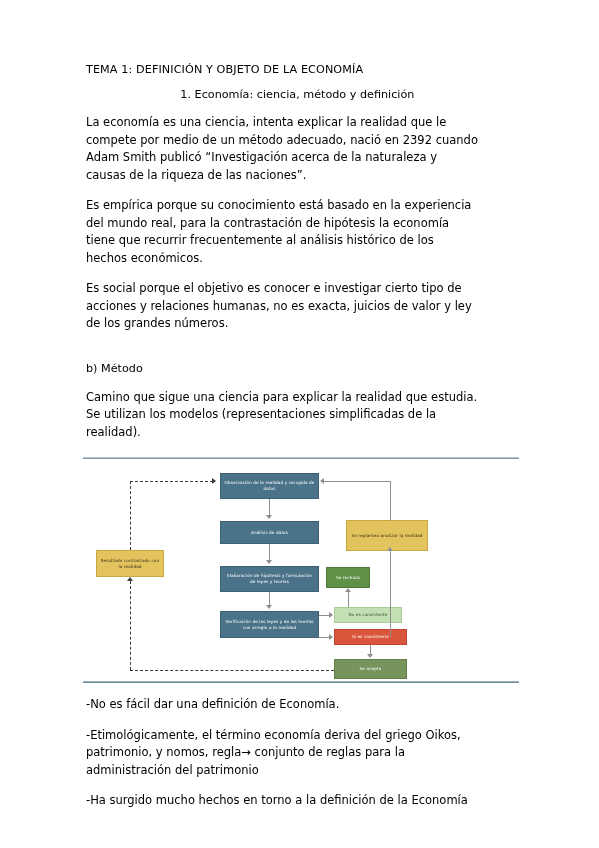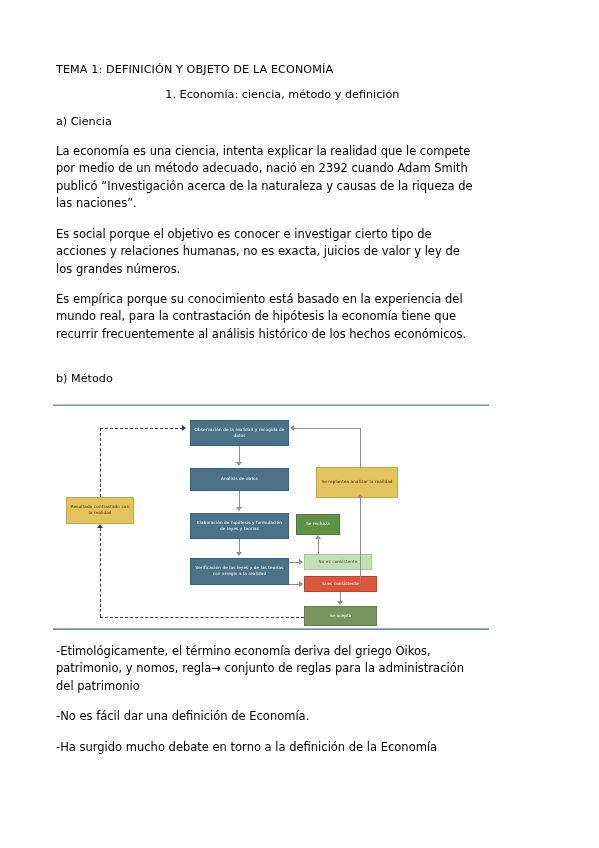--- a/index.html
+++ b/index.html
@@ -12,21 +12,21 @@
     height: 848px;
     font-family: "DejaVu Sans", sans-serif;
     color: #000000;
     overflow: hidden;
   }
   .page {
     position: relative;
     width: 556px;
     height: 848px;
     box-sizing: border-box;
-    padding: 62px 78px 0 56px;
+    padding: 62px 78px 0 86px;
   }
   .doc-title {
     font-size: 11.2px;
     line-height: 1.45;
     margin: 0 0 9px 0;
     letter-spacing: 0.1px;
   }
   .numbered-item {
     font-size: 11.2px;
     line-height: 1.45;
@@ -153,32 +153,32 @@
 <body>
 
 <div class="page">
 
   <div class="doc-title">TEMA 1: DEFINICIÓN Y OBJETO DE LA ECONOMÍA</div>
 
   <div class="numbered-item">
     <span class="num">1.</span><span>Economía: ciencia, método y definición</span>
   </div>
 
-  <div class="subhead">a) Ciencia</div>
 
   <p class="body-par"><span>La economía es una </span><b>ciencia,</b><span> intenta explicar la realidad que le compete por medio de un método adecuado, nació en 2392 cuando Adam Smith publicó “Investigación acerca de la naturaleza y causas de la riqueza de las naciones”.</span></p>
 
+  <p class="body-par"><span>Es </span><b>empírica</b><span> porque su conocimiento está basado en la experiencia del mundo real, para la contrastación de hipótesis la economía tiene que recurrir frecuentemente al análisis histórico de los hechos económicos.</span></p>
+
   <p class="body-par"><span>Es </span><b>social</b><span> porque el objetivo es conocer e investigar cierto tipo de acciones y relaciones humanas, no es exacta, juicios de valor y ley de los grandes números.</span></p>
 
-  <p class="body-par"><span>Es </span><b>empírica</b><span> porque su conocimiento está basado en la experiencia del mundo real, para la contrastación de hipótesis la economía tiene que recurrir frecuentemente al análisis histórico de los hechos económicos.</span></p>
-
   <div class="spacer-md"></div>
 
   <div class="subhead">b) Método</div>
 
+  <p class="body-par">Camino que sigue una ciencia para explicar la realidad que estudia. Se utilizan los modelos (representaciones simplificadas de la realidad).</p>
 
   <div class="figure">
     <div class="fig-rule"></div>
     <div class="canvas">
 
       <div class="node n-blue" style="left:137px; top:14px; width:99px; height:26px;">Observación de la realidad y recogida de datos</div>
 
       <div class="node n-blue" style="left:137px; top:62px; width:99px; height:23px;">Análisis de datos</div>
 
       <div class="node n-blue" style="left:137px; top:107px; width:99px; height:26px;">Elaboración de hipótesis y formulación de leyes y teorías</div>
@@ -232,17 +232,17 @@
 
       <div class="dash v" style="left:47px; top:22px; height:69px;"></div>
       <div class="dash h" style="left:47px; top:22px; width:83px;"></div>
       <div class="arrow dk-right" style="left:129px; top:19px;"></div>
 
     </div>
     <div class="fig-rule bottom"></div>
   </div>
 
 
+  <p class="body-par">-No es fácil dar una definición de Economía.</p>
   <p class="body-par">-Etimológicamente, el término economía deriva del griego Oikos, patrimonio, y nomos, regla→ conjunto de reglas para la administración del patrimonio</p>
-  <p class="body-par">-No es fácil dar una definición de Economía.</p>
-  <p class="body-par">-Ha surgido mucho debate en torno a la definición de la Economía</p>
+  <p class="body-par">-Ha surgido mucho hechos en torno a la definición de la Economía</p>
 
 </div>
 
 </body></html>

